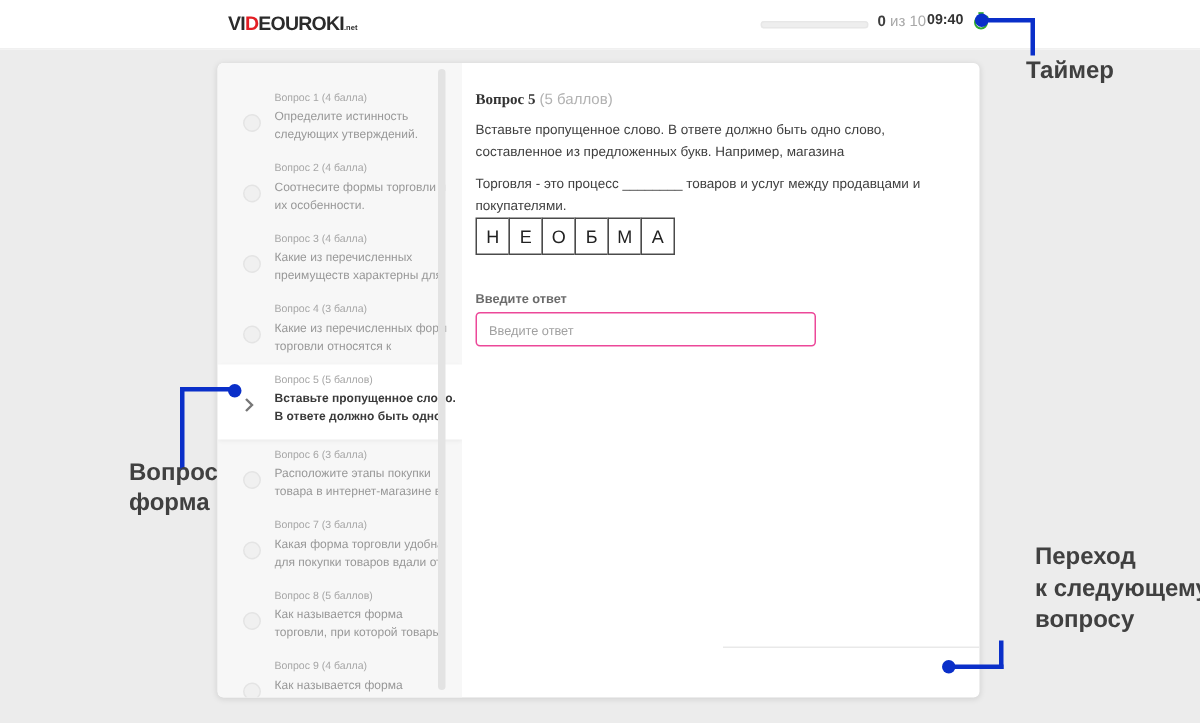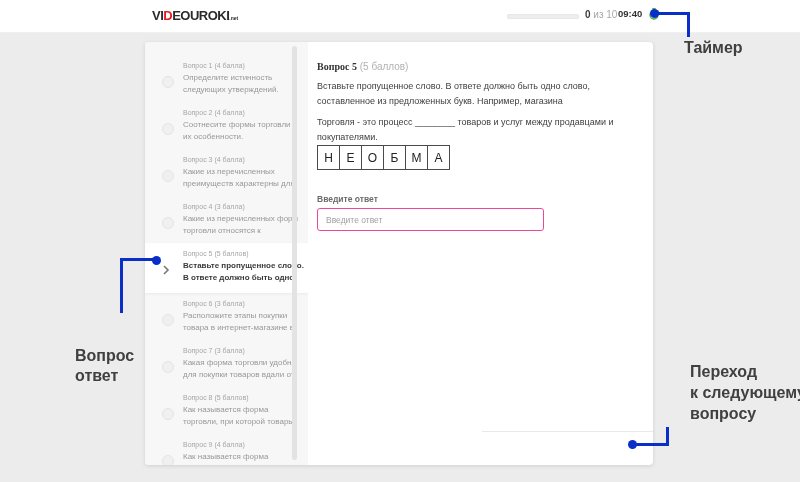--- a/index.html
+++ b/index.html
@@ -168,23 +168,23 @@
 </div>
 
 <div class="ann ann-dot" style="left:650px; top:9px;"></div>
 <div class="ann ann-line" style="left:653px; top:12px; width:37px; height:3px;"></div>
 <div class="ann ann-line" style="left:687px; top:12px; width:3px; height:25px;"></div>
 <div class="ann ann-text" style="left:684px; top:38px;">Таймер</div>
 
 <div class="ann ann-dot" style="left:152px; top:256px;"></div>
 <div class="ann ann-line" style="left:120px; top:258px; width:36px; height:3px;"></div>
 <div class="ann ann-line" style="left:120px; top:258px; width:3px; height:55px;"></div>
-<div class="ann ann-text" style="left:75px; top:306px;margin-top:40px;">
+<div class="ann ann-text" style="left:86px; top:306px;">
   <div>Вопрос</div>
-  <div>ответ</div>
+  <div>форма</div>
 </div>
 
 <div class="ann ann-text" style="left:666px; top:361px; line-height:21px;margin-left:24px;">
   <div>Переход</div>
   <div>к следующему</div>
   <div>вопросу</div>
 </div>
 <div class="ann ann-line" style="left:666px; top:427px; width:3px; height:19px;"></div>
 <div class="ann ann-line" style="left:634px; top:443px; width:35px; height:3px;"></div>
 <div class="ann ann-dot" style="left:628px; top:440px;"></div>

